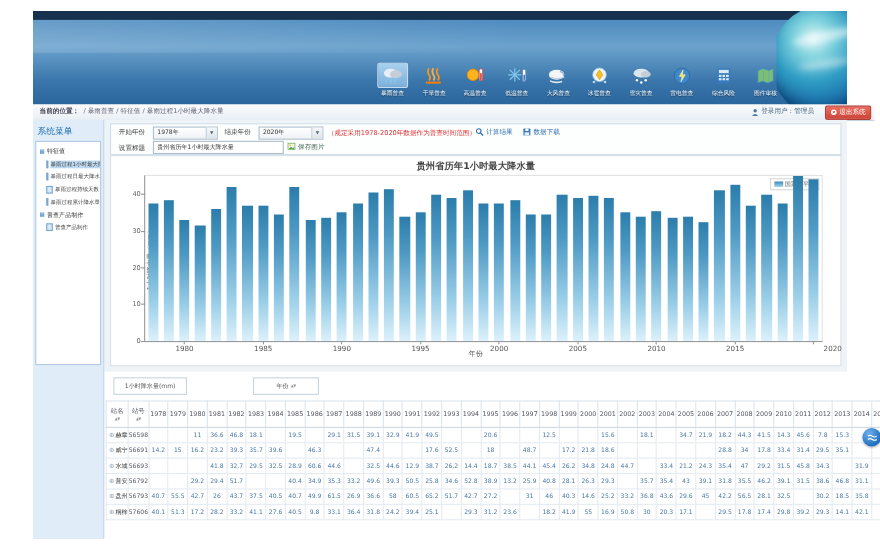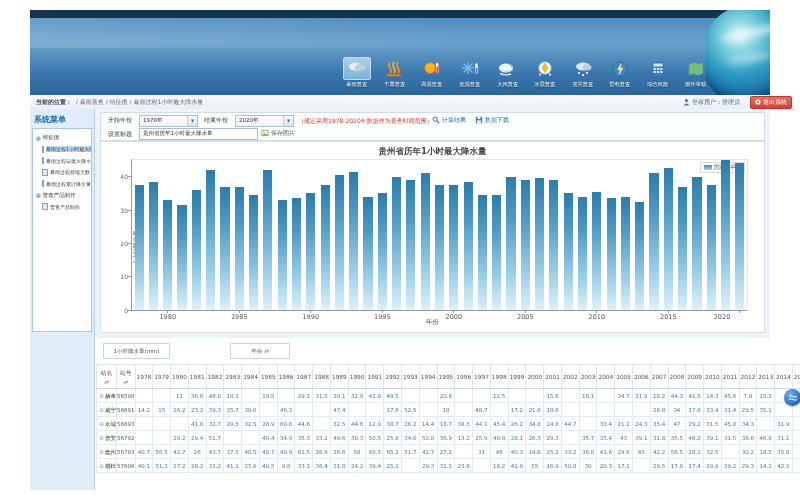--- a/index.html
+++ b/index.html
@@ -34,21 +34,21 @@
     background:linear-gradient(#fafcfe,#e9eff6);border-bottom:1px solid #c5d3e2;font-size:6px;color:#667;}
   .crumb{position:absolute;left:6px;top:0;line-height:14px;white-space:nowrap;}
   .crumb b{color:#445;}
   .user-area{position:absolute;right:55px;top:0;line-height:14px;display:flex;align-items:center;gap:2px;color:#44617e;}
   .user-area svg{display:block;}
   .logout-btn{position:absolute;right:3px;top:1px;height:11px;padding:0 4px;display:flex;align-items:center;gap:2px;
     background:linear-gradient(#ea6d5f,#cc4437);border:1px solid #b33a2e;border-radius:2px;color:#fff;font-size:6px;cursor:pointer;}
 
   
   .sidebar{position:absolute;left:30px;top:109px;width:64px;height:381px;background:#e0edf8;border-right:1px solid #b9d0e4;}
-  .sidebar-title{color:#1a6cb0;font-weight:bold;font-size:8px;padding:5px 0 4px 4px;}
+  .sidebar-title{color:#1a6cb0;font-weight:normal;font-size:8px;padding:5px 0 4px 4px;}
   .tree-panel{position:absolute;left:2px;right:2px;top:19px;height:202px;background:#fff;border:1px solid #a9c7e1;overflow:hidden;}
   .trow{display:flex;align-items:center;height:11.5px;white-space:nowrap;overflow:hidden;cursor:pointer;}
   .trow.node{padding-left:3px;font-size:5.5px;color:#333;}
   .trow.leaf{padding-left:9px;font-size:5px;color:#444;}
   .trow .nico{color:#4a86c8;font-size:5px;margin-right:2px;}
   .trow .lico{display:inline-block;width:4px;height:5px;border:1px solid #7aa7cc;background:#d8eaf8;margin-right:2px;}
   .trow.sel .tl{background:#bcd8f0;}
 
   
   .main-bg{position:absolute;left:95px;top:109px;width:675px;height:229px;background:#eef3f8;}
@@ -415,21 +415,21 @@
         <div class="xtick" style="left: 235.291px;">1995</div>
         <div class="xmark" style="left: 321.302px;"></div>
         <div class="xtick" style="left: 306.802px;">2000</div>
         <div class="xmark" style="left: 392.814px;"></div>
         <div class="xtick" style="left: 378.314px;">2005</div>
         <div class="xmark" style="left: 464.326px;"></div>
         <div class="xtick" style="left: 449.826px;">2010</div>
         <div class="xmark" style="left: 535.837px;"></div>
         <div class="xtick" style="left: 521.337px;">2015</div>
         <div class="xmark" style="left: 607.349px;"></div>
-        <div class="xtick" style="left: 575px;">2020</div>
+        <div class="xtick" style="left: 610px;">2020</div>
       </div>
     <div class="xaxis-label">年份</div>
   </div>
 
   <div class="table-area">
     <div class="filter-box f1">
       <span>1小时降水量(mm)</span>
     </div>
     <div class="filter-box f2">
       <span>年份</span>

